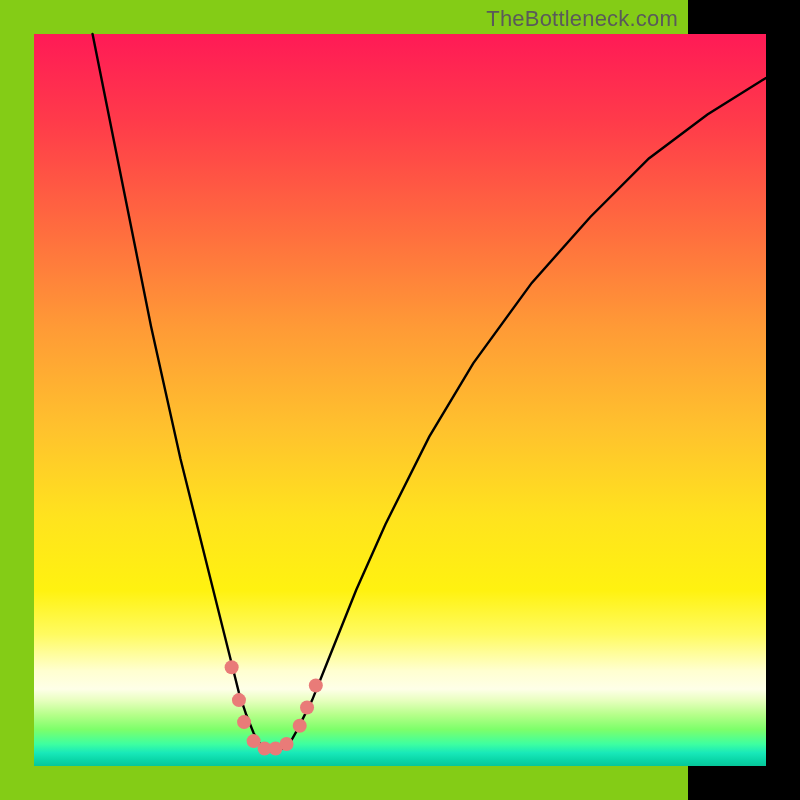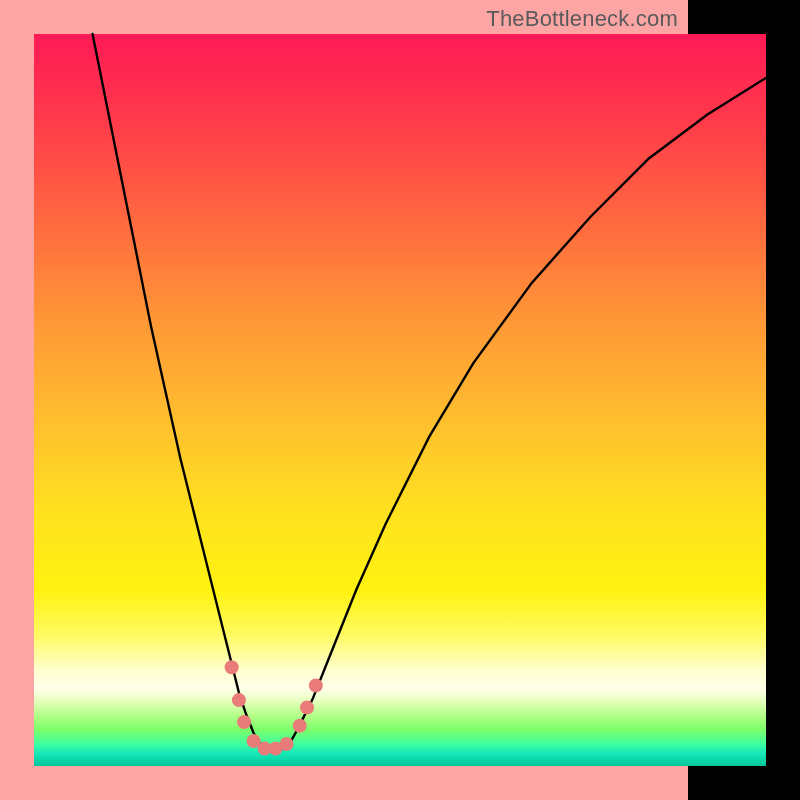--- a/index.html
+++ b/index.html
@@ -9,21 +9,21 @@
     height: 800px;
     background: #000;
     overflow: hidden;
   }
   .frame {
     position: absolute;
     left: 0;
     top: 0;
     width: 688px;
     height: 800px;
-    background: #fca5a5;
+    background: #84cc16;
   }
   .plot-area {
     position: absolute;
     left: 34px;
     top: 34px;
     width: 732px;
     height: 732px;
     
     background: linear-gradient(
       to bottom,

